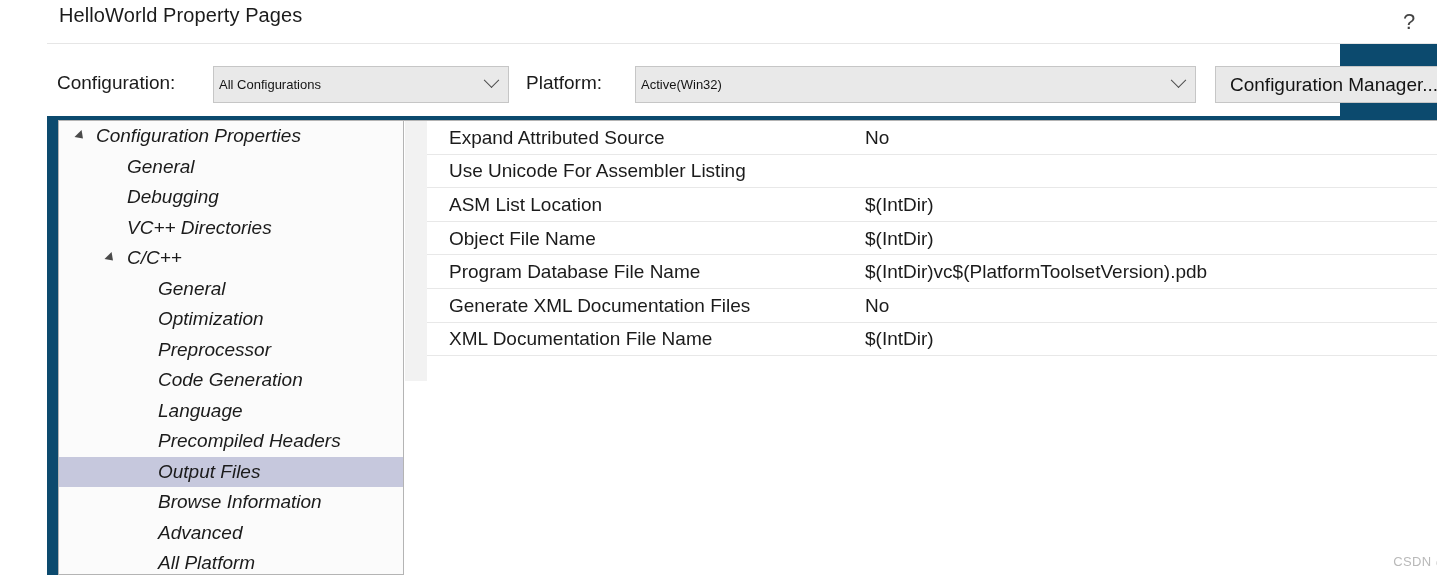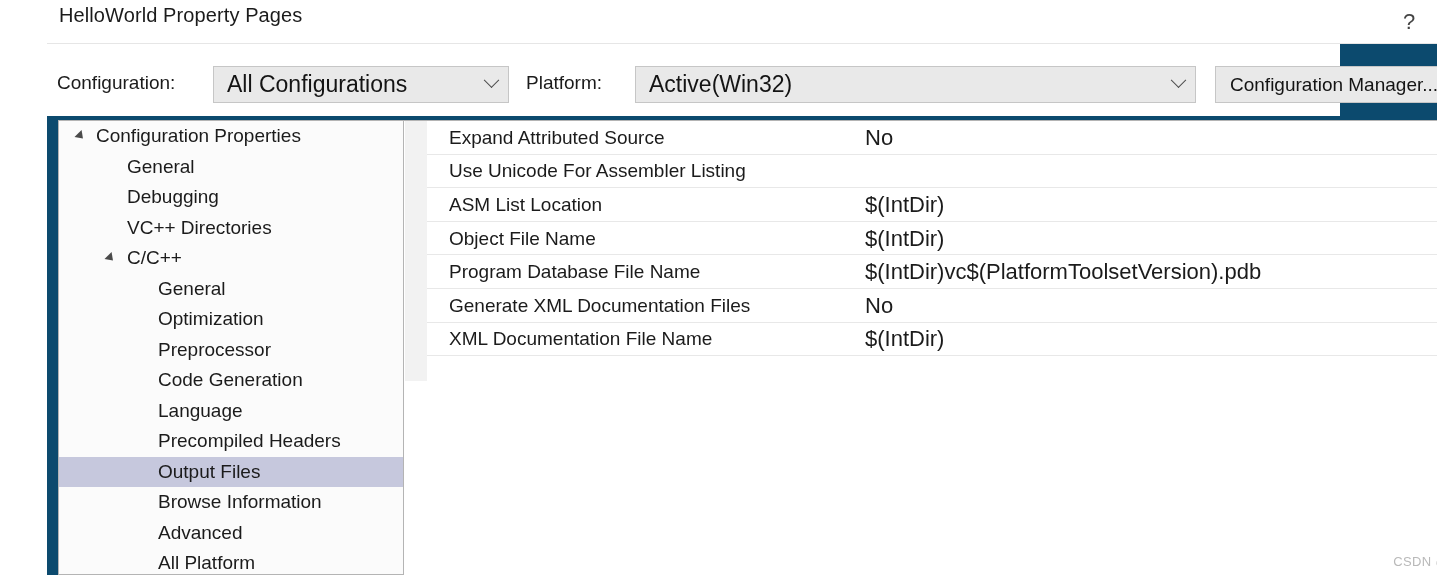--- a/index.html
+++ b/index.html
@@ -87,23 +87,23 @@
   .combo {
     position: absolute;
     top: 22px;
     height: 37px;
     background: #e9e9e9;
     border: 1px solid #c6c6c6;
     display: flex;
     align-items: center;
   }
   .combo .val {
-    font-size: 23px;
+    font-size: 13px;
     color: #141414;
-    padding-left: 13px;
+    padding-left: 5px;
     white-space: nowrap;
     overflow: hidden;
   }
   .combo .arrow {
     position: absolute;
     right: 0; top: 0;
     width: 34px; height: 35px;
     display: flex; align-items: center; justify-content: center;
   }
   .chev {
@@ -133,20 +133,21 @@
   }
 
   
   .treepanel {
     position: absolute;
     left: 11px; top: 120px;
     width: 381px; height: 455px;
     background: #fbfbfb;
     border: 1px solid #b4b4b4;
     overflow: hidden;
+    font-style: italic;
   }
   .tree-row {
     position: relative;
     height: 30.5px;
     display: flex;
     align-items: center;
     white-space: nowrap;
   }
   .tree-row .lbl {
     font-size: 19px;
@@ -193,21 +194,21 @@
   }
   .prop-row .name {
     position: absolute;
     left: 45px;
     font-size: 19px;
     color: #1b1b1b;
   }
   .prop-row .value {
     position: absolute;
     left: 461px;
-    font-size: 22px;
+    font-size: 19px;
     color: #1b1b1b;
   }
   .prop-row .sep {
     position: absolute;
     left: 23px; right: 0; bottom: 0;
     height: 1px;
     background: #e8e8e8;
   }
   .prop-row.selected .hl {
     position: absolute;

